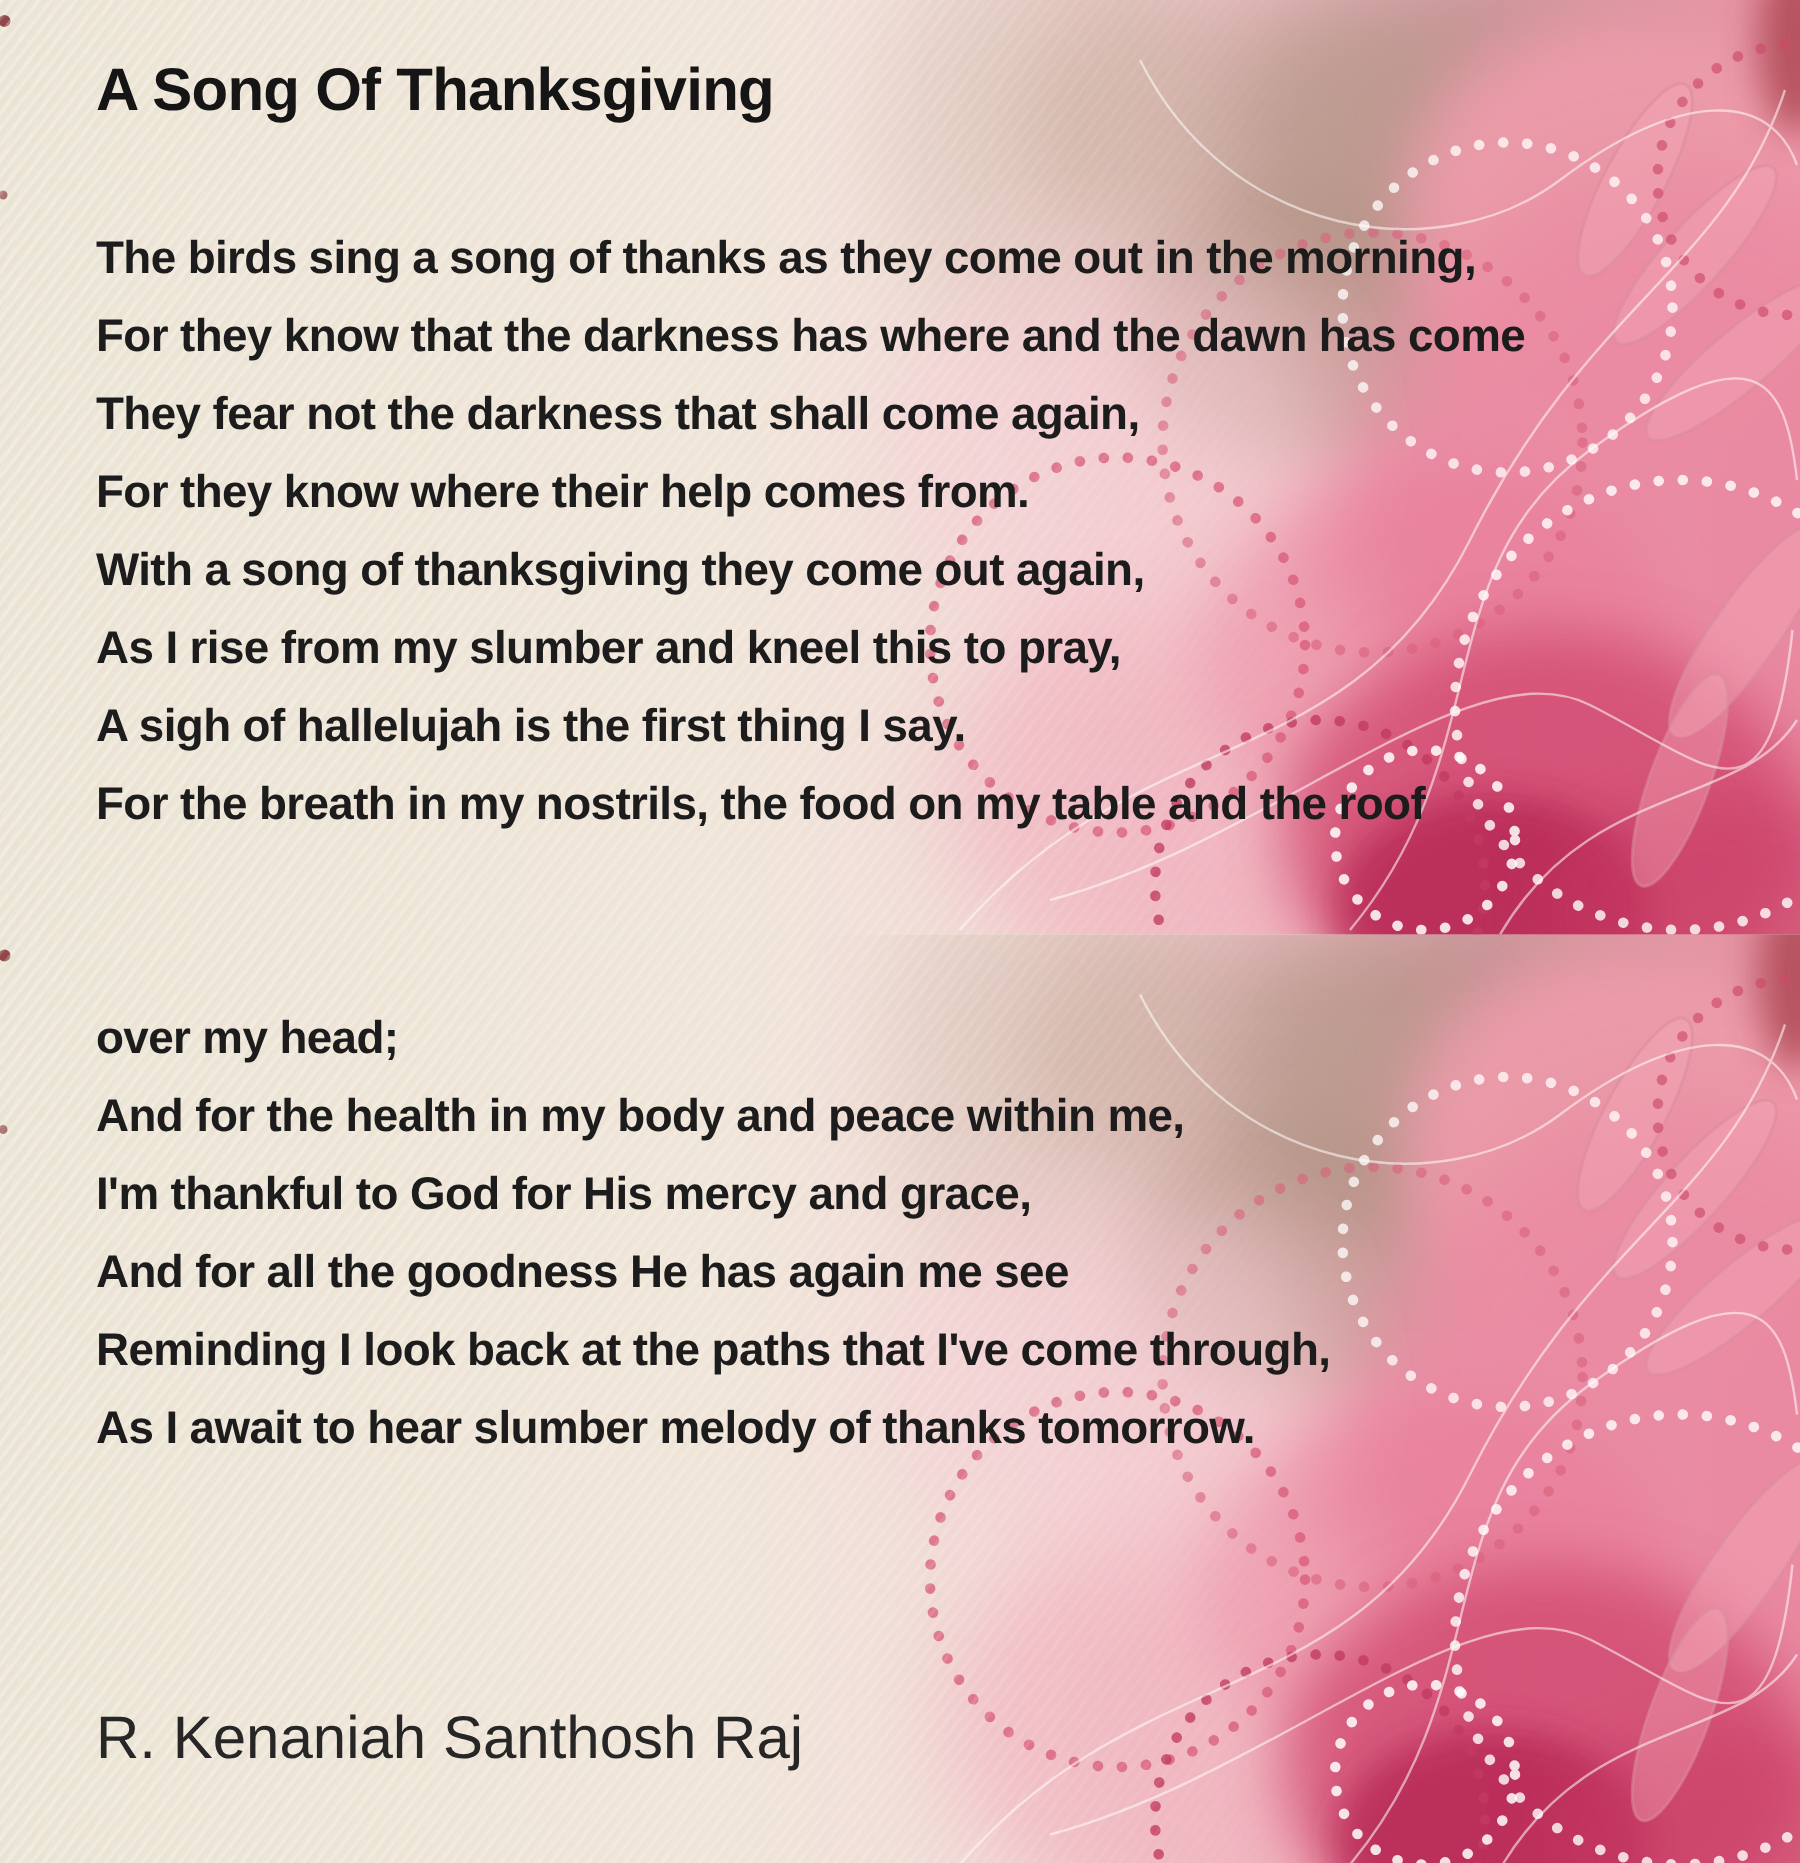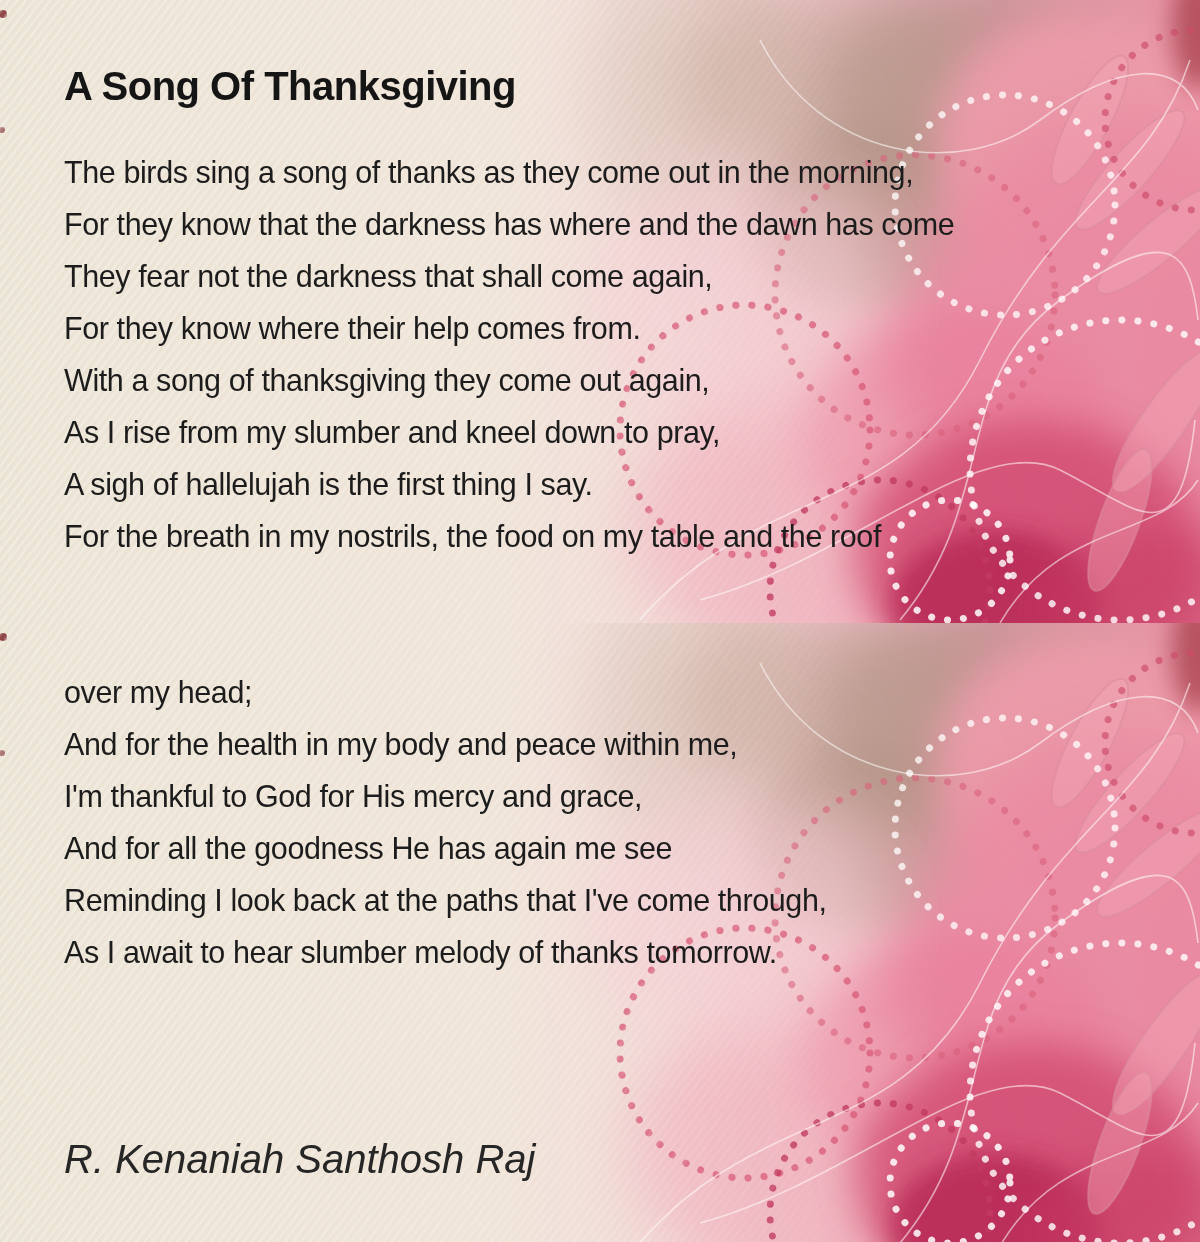--- a/index.html
+++ b/index.html
@@ -20,35 +20,35 @@
         rgba(255,255,255,0.22) 0px, rgba(255,255,255,0.22) 1.5px,
         rgba(120,100,80,0.03) 3px, rgba(255,255,255,0) 6.5px),
       repeating-linear-gradient(115deg,
         rgba(255,255,255,0.10) 0px, rgba(255,255,255,0.10) 1px,
         rgba(255,255,255,0) 4px, rgba(255,255,255,0) 11px);
     -webkit-mask-image:linear-gradient(to right, rgba(0,0,0,.95), rgba(0,0,0,.45) 52%, rgba(0,0,0,0) 74%);
     mask-image:linear-gradient(to right, rgba(0,0,0,.95), rgba(0,0,0,.45) 52%, rgba(0,0,0,0) 74%);
   }
   .text-layer{position:absolute;inset:0;z-index:2;}
   .poem-title{
-    position:absolute;left:64px;top:64px;margin:0;
+    position:absolute;left:64px;top:38px;margin:0;
     font-size:40px;font-weight:bold;letter-spacing:-0.5px;
     color:#151515;
   }
   .stanza{position:absolute;left:64px;}
   .stanza-1{top:146px;}
   .stanza-2{top:666px;}
   .poem-line{
     height:52px;line-height:52px;white-space:nowrap;
-    font-size:30.5px;font-weight:normal;letter-spacing:-0.4px;
+    font-size:30.5px;font-weight:bold;letter-spacing:-0.4px;
     color:#1c1c1c;
   }
   .poem-author{
     position:absolute;left:64px;top:1137px;
-    font-size:40px;font-style:italic;font-weight:400;
+    font-size:40px;font-weight:400;
     letter-spacing:0;color:#262626;white-space:nowrap;
   }
 </style>
 </head>
 <body>
 
 <div id="canvas">
 
   <svg width="0" height="0" style="position:absolute" aria-hidden="true">
     <defs>
@@ -138,21 +138,21 @@
 
   <div class="text-layer">
     <h1 class="poem-title">A Song Of Thanksgiving</h1>
 
     <div class="stanza stanza-1">
       <div class="poem-line">The birds sing a song of thanks as they come out in the morning,</div>
       <div class="poem-line">For they know that the darkness has where and the dawn has come</div>
       <div class="poem-line">They fear not the darkness that shall come again,</div>
       <div class="poem-line">For they know where their help comes from.</div>
       <div class="poem-line">With a song of thanksgiving they come out again,</div>
-      <div class="poem-line">As I rise from my slumber and kneel down to pray,</div>
+      <div class="poem-line">As I rise from my slumber and kneel this to pray,</div>
       <div class="poem-line">A sigh of hallelujah is the first thing I say.</div>
       <div class="poem-line">For the breath in my nostrils, the food on my table and the roof</div>
     </div>
 
     <div class="stanza stanza-2">
       <div class="poem-line">over my head;</div>
       <div class="poem-line">And for the health in my body and peace within me,</div>
       <div class="poem-line">I'm thankful to God for His mercy and grace,</div>
       <div class="poem-line">And for all the goodness He has again me see</div>
       <div class="poem-line">Reminding I look back at the paths that I've come through,</div>

